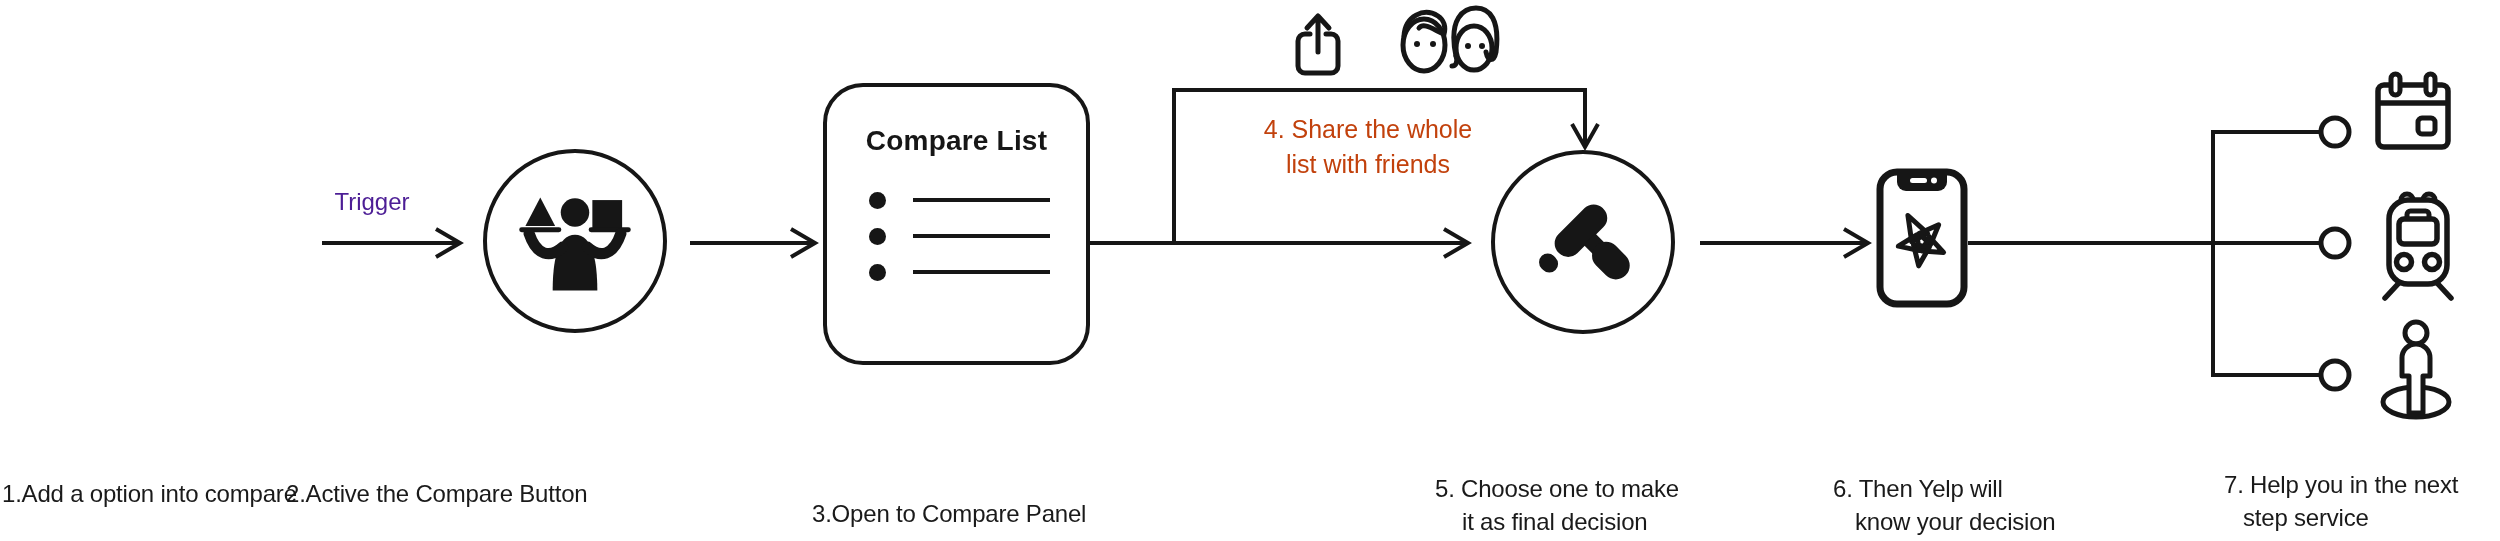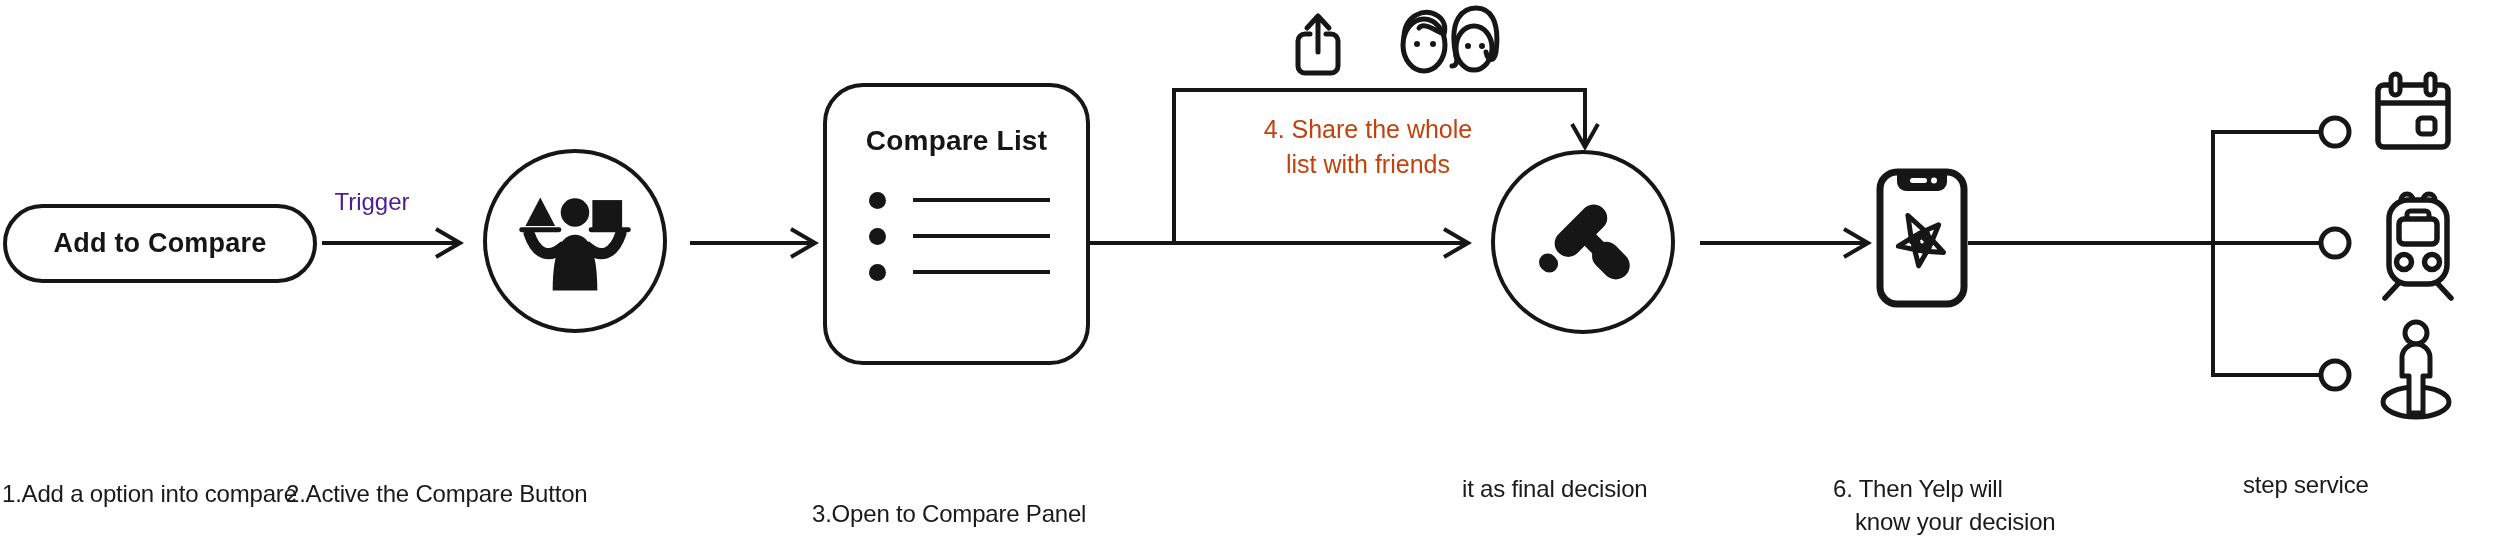--- a/index.html
+++ b/index.html
@@ -108,23 +108,20 @@
 
     <path class="line" d="M1700,243 H1868 M1844,229 L1868,243 L1844,257"></path>
 
     <path class="line" d="M1968,243 H2322"></path>
     <path class="line" d="M2320,132 H2213 V375 H2320"></path>
     <circle class="node-circle-sm" cx="2335" cy="132" r="14"></circle>
     <circle class="node-circle-sm" cx="2335" cy="243" r="14"></circle>
     <circle class="node-circle-sm" cx="2335" cy="375" r="14"></circle>
   </svg>
 
-  <div class="pill">
-    <span>Add to Compare</span>
-  </div>
 
   <div class="trigger-label">Trigger</div>
 
   <div class="circle-node" id="circle-compare">
     <svg width="124" height="124" viewBox="0 0 100 100">
       <polygon points="10,38 34,38 22,15" fill="#161616"></polygon>
       <rect x="64" y="17" width="24" height="23" fill="#161616"></rect>
       <path d="M7,41 H37 M63,41 H93" stroke="#161616" stroke-width="4" stroke-linecap="round"></path>
       <circle cx="50" cy="27" r="11.5" fill="#161616"></circle>
       <path d="M32,90 C32,58 39,45 50,45 C61,45 68,58 68,90 Z" fill="#161616"></path>
@@ -228,23 +225,25 @@
   <svg class="abs" id="icon-person" width="78" height="104" viewBox="0 0 78 104">
     <ellipse cx="39" cy="84" rx="33" ry="15" class="stroke" stroke-width="5"></ellipse>
     <circle cx="39" cy="15" r="11" fill="#ffffff" stroke="#161616" stroke-width="5"></circle>
     <path d="M25,58 L25,40 A14,14 0 0 1 53,40 L53,58 L46,58 L46,95 L32,95 L32,58 Z" fill="#ffffff" stroke="#161616" stroke-width="5" stroke-linejoin="round"></path>
   </svg>
 
   <div class="caption" id="cap1">1.Add a option into compare</div>
   <div class="caption" id="cap2">2.Active the Compare Button</div>
   <div class="caption" id="cap3">3.Open to Compare Panel</div>
   <div class="caption" id="cap5">
+    <div class="l1">5. Choose one to make</div>
     <div class="l2">it as final decision</div>
   </div>
   <div class="caption" id="cap6">
     <div class="l1">6. Then Yelp will</div>
     <div class="l2">know your decision</div>
   </div>
   <div class="caption" id="cap7">
+    <div class="l1">7. Help you in the next</div>
     <div class="l2">step service</div>
   </div>
 
 </div>
 
 </body></html>

